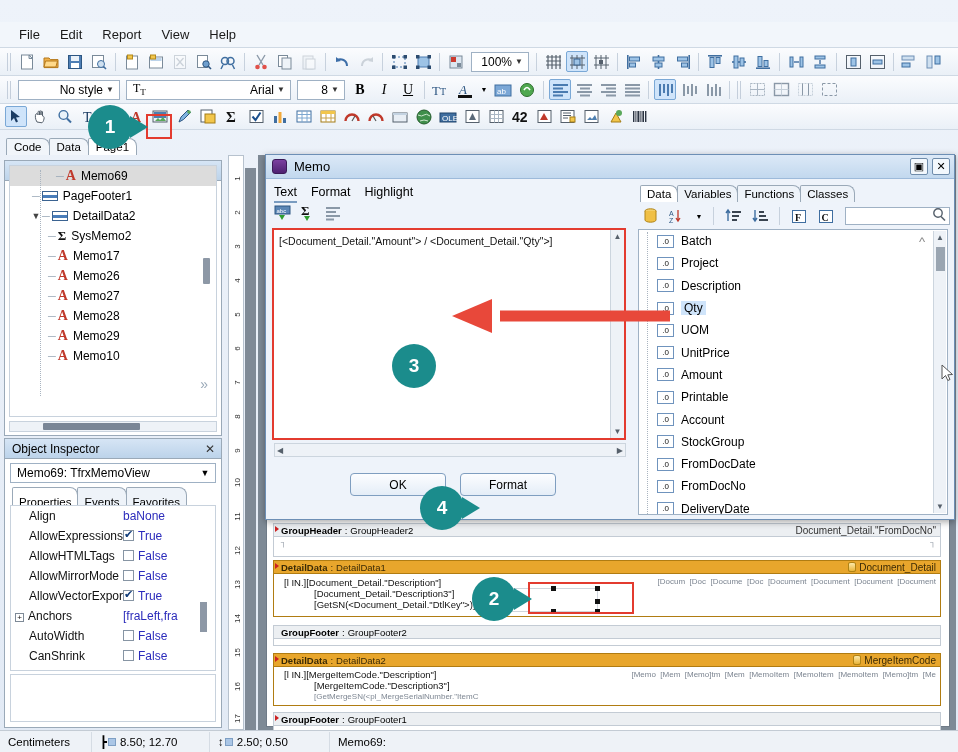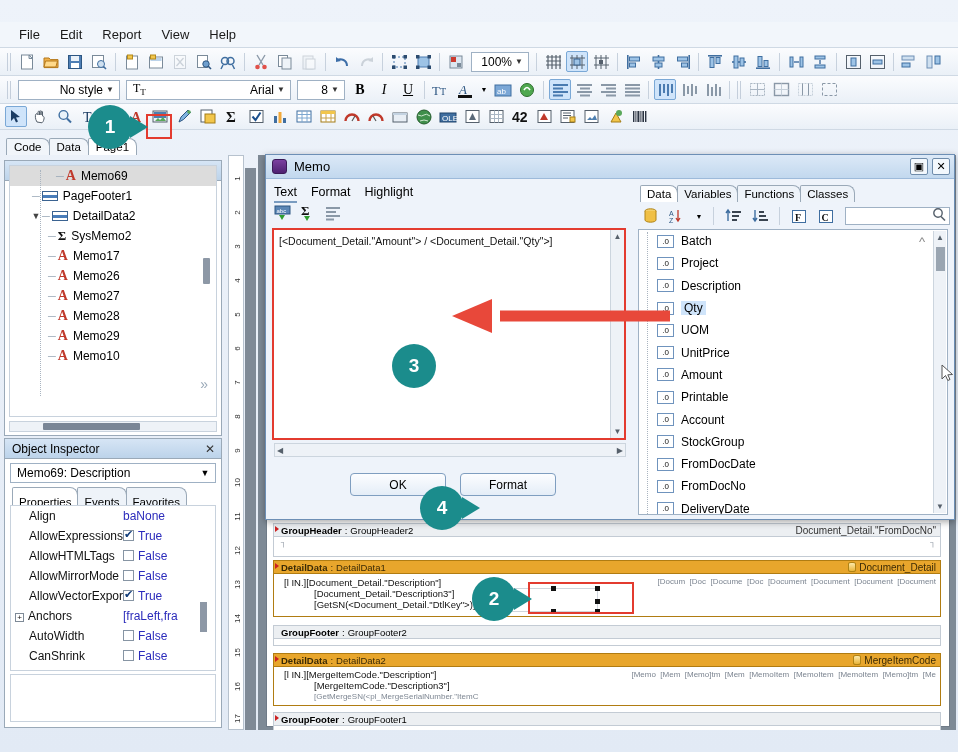--- a/index.html
+++ b/index.html
@@ -952,21 +952,21 @@
       </div>
   </div>
 
   <div class="panel" id="oiPanel">
     <div class="phead">
       <div class="ttl">Object Inspector</div>
       <div class="xb">✕</div>
     </div>
 
     <div class="oicombo">
-      <div style="flex:1">Memo69: Description</div>
+      <div style="flex:1">Memo69: TfrxMemoView</div>
       <div style="width:14px;text-align:center;font-size:9px">▼</div>
     </div>
 
     <div class="oitabs">
       <div class="oitab act">Properties</div>
       <div class="oitab">Events</div>
       <div class="oitab">Favorites</div>
     </div>
 
     <div class="oigrid">
@@ -1382,14 +1382,30 @@
   </svg>
 
   <div class="callout" style="left:420px;top:486px;">
     <div class="cbub r">4</div>
   </div>
 
   <svg class="mouse" width="14" height="20">
     <path d="M1 1 L1 15 L4.5 11.5 L6.8 16.5 L9 15.5 L6.8 10.8 L11.5 10.5 Z" fill="#fff" stroke="#555" stroke-width="1"></path>
   </svg>
 
+  <div class="statusbar">
+    <div class="cell" style="width:92px">
+      <span>Centimeters</span>
+    </div>
+    <div class="cell" style="width:118px">
+      <span style="display:flex;align-items:center;gap:1px;">┣<span class="sqico"></span></span>
+      <span>8.50; 12.70</span>
+    </div>
+    <div class="cell" style="width:120px">
+      <span style="display:flex;align-items:center;gap:1px;">↕<span class="sqico"></span></span>
+      <span>2.50; 0.50</span>
+    </div>
+    <div class="cell" style="flex:1;border-right:none">
+      <span>Memo69:</span>
+    </div>
+  </div>
 
 </div>
 
 </body></html>

